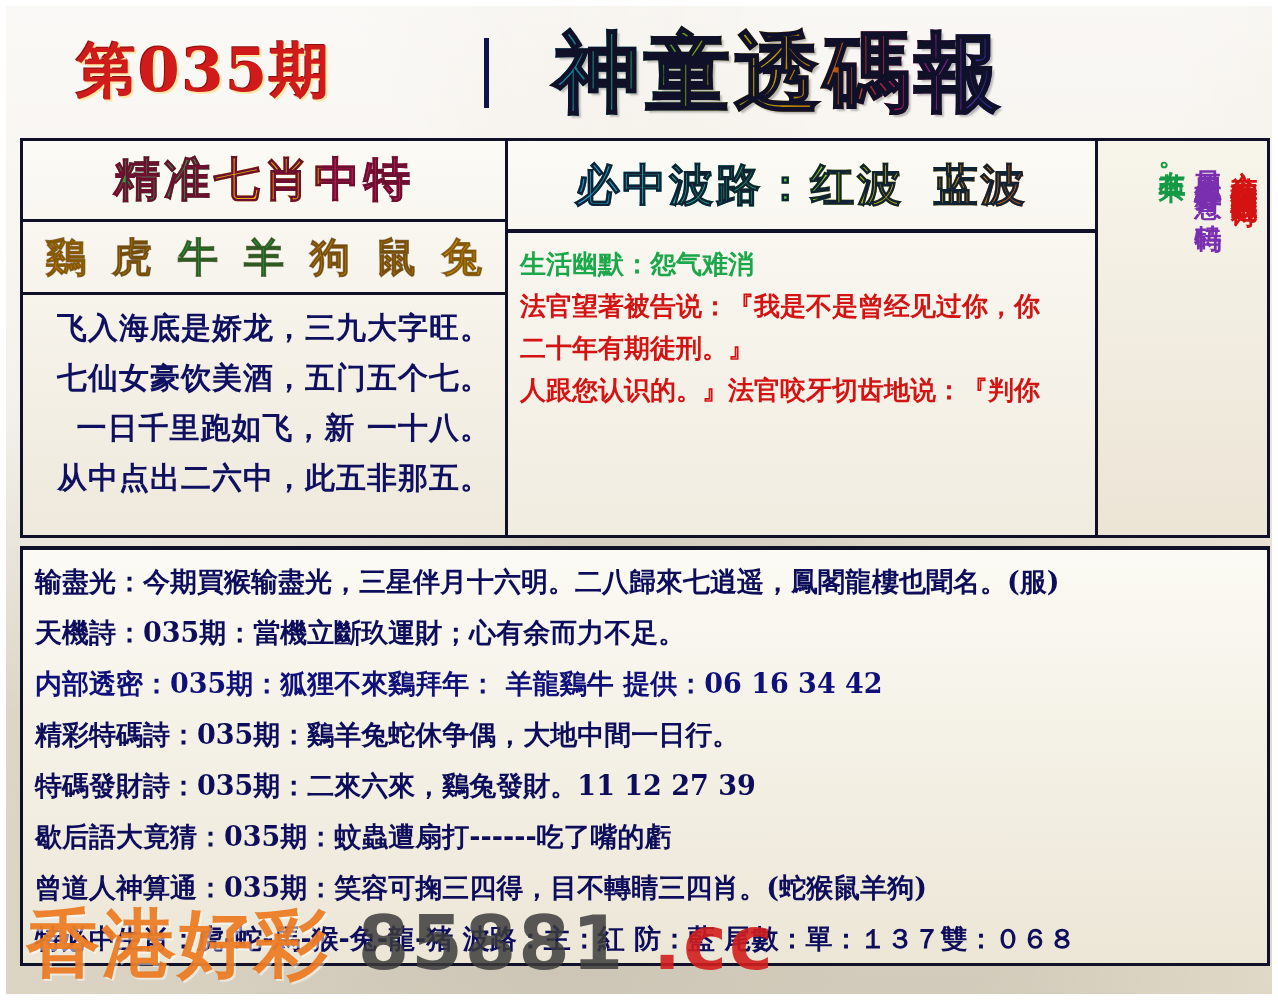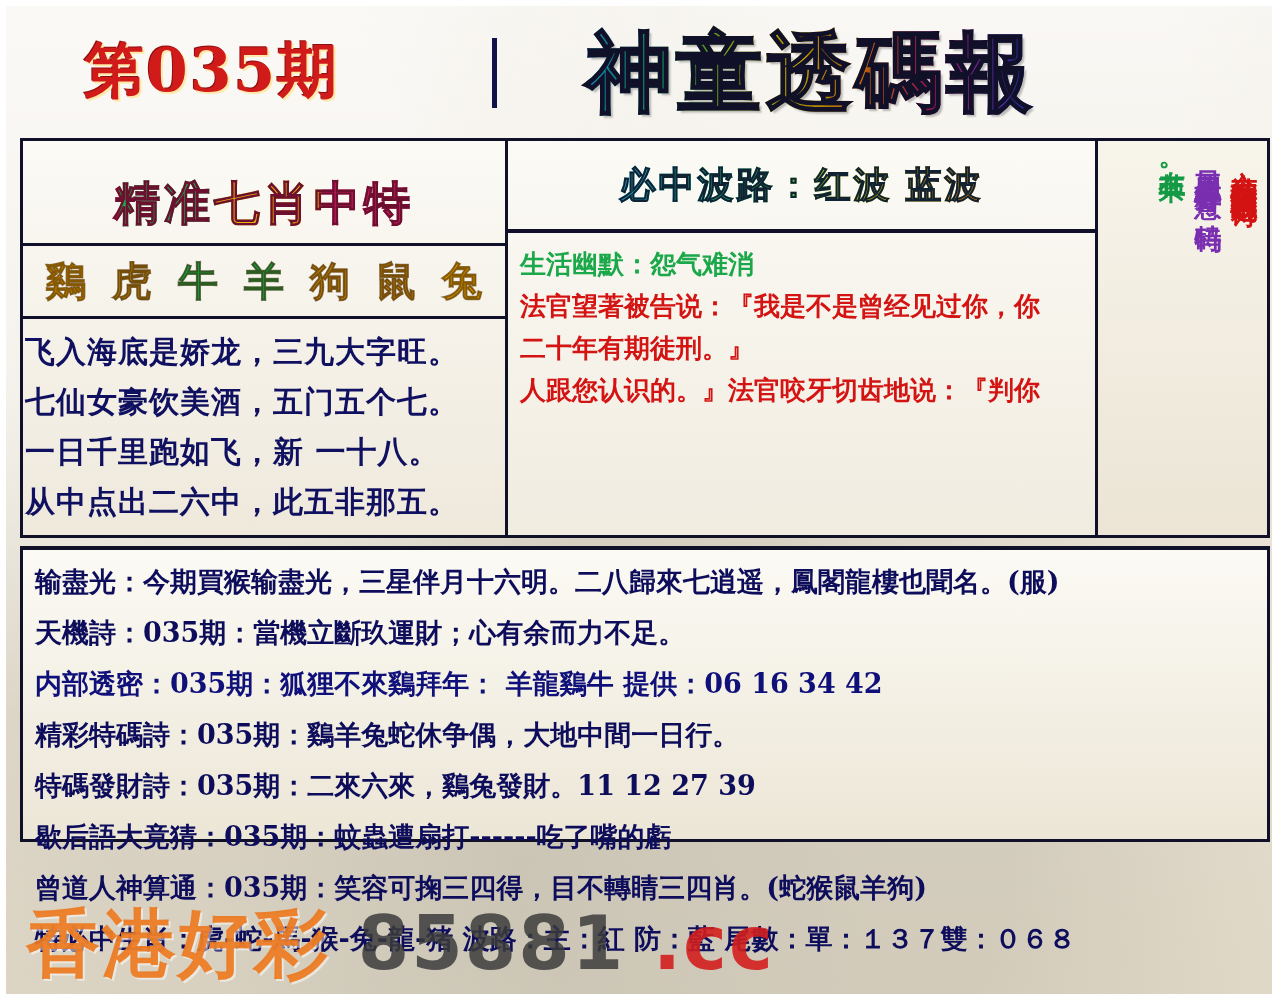--- a/index.html
+++ b/index.html
@@ -23,21 +23,21 @@
     background:
       radial-gradient(circle at 12% 18%, rgba(255,255,255,.55) 0 18%, rgba(0,0,0,0) 40%),
       radial-gradient(circle at 78% 8%, rgba(255,255,255,.45) 0 14%, rgba(0,0,0,0) 38%),
       radial-gradient(circle at 60% 85%, rgba(180,175,160,.35) 0 22%, rgba(0,0,0,0) 50%),
       radial-gradient(circle at 25% 75%, rgba(190,185,170,.30) 0 20%, rgba(0,0,0,0) 48%);
     pointer-events:none;
   }
 
   
   .header{
-    position:absolute;left:16px;right:0;top:6px;height:120px;
+    position:absolute;left:8px;right:0;top:6px;height:120px;
   }
   .issue{
     position:absolute;left:62px;top:28px;
     font-family:"DejaVu Serif","Liberation Serif",serif;
     font-weight:bold;font-size:60px;line-height:60px;
     color:#d11a1a;
     text-shadow:2px 2px 0 #ffe9a8, -1px -1px 0 #8e0f0f;
     letter-spacing:2px;
   }
   .sep{
@@ -46,69 +46,68 @@
   }
   .maintitle{
     position:absolute;left:540px;top:10px;
     font-family:"DejaVu Serif","Liberation Serif",serif;
     font-weight:bold;font-size:86px;line-height:100px;
     letter-spacing:4px;
     background:linear-gradient(90deg,#1b9ad6 0%,#15b36a 18%,#b9d400 34%,#f0c400 48%,#ef7a10 62%,#d81d6a 76%,#6b2fb5 90%,#1b3fd6 100%);
     -webkit-background-clip:text;background-clip:text;color:transparent;
     -webkit-text-stroke:2px #101028;
     text-shadow:3px 3px 2px rgba(0,0,0,.25);
-    margin-left:24px;
   }
 
   
   .grid{
     position:absolute;left:14px;top:132px;width:1250px;height:400px;
     border:3px solid #101028;box-sizing:border-box;
     display:flex;
   }
   .col-left{
     width:485px;border-right:3px solid #101028;box-sizing:border-box;
     display:flex;flex-direction:column;
     background:linear-gradient(180deg,#fbfaf5,#efe9dc);
   }
   .zodiac-title{
     height:78px;display:flex;align-items:center;justify-content:center;
     border-bottom:3px solid #101028;
     font-family:"DejaVu Serif","Liberation Serif",serif;
     font-weight:bold;font-size:46px;letter-spacing:4px;
     background:linear-gradient(90deg,#e81e5a 0%,#e81e5a 20%,#1aa84a 20%,#1aa84a 40%,#e6b100 40%,#e6b100 62%,#d81d6a 62%,#d81d6a 80%,#6b2fb5 80%,#6b2fb5 100%);
-    -webkit-background-clip:text;background-clip:text;color:transparent;margin-top:24px;
+    -webkit-background-clip:text;background-clip:text;color:transparent;
     -webkit-text-stroke:1px #6d1030;
   }
   .zodiac-row{
     height:70px;display:flex;align-items:center;justify-content:space-around;
     border-bottom:3px solid #101028;
     font-family:"DejaVu Serif","Liberation Serif",serif;
     font-weight:bold;font-size:40px;
     padding:0 10px;
   }
   .zodiac-row span{ -webkit-text-stroke:1px rgba(60,30,0,.55); }
   .poem{
     flex:1;padding:8px 14px 0 2px;
     font-family:"DejaVu Serif","Liberation Serif",serif;
     font-weight:bold;font-size:30px;line-height:50px;
-    color:#101060;letter-spacing:1px;
+    color:#101060;letter-spacing:1px;text-align:right;
   }
   .poem div{white-space:nowrap;}
 
   .col-mid{
     width:590px;border-right:3px solid #101028;box-sizing:border-box;
     display:flex;flex-direction:column;
     background:linear-gradient(180deg,#fbfaf5,#f1ece0);
   }
   .wave-title{
     height:88px;display:flex;align-items:center;justify-content:center;
     border-bottom:4px solid #101028;
-    font-family:Liberation Sans, sans-serif;
-    font-weight:bold;font-size:36px;letter-spacing:3px;
+    font-family:Liberation Mono, monospace;
+    font-weight:bold;font-size:44px;letter-spacing:3px;
     background:linear-gradient(90deg,#1b7fd6 0%,#19b0d0 22%,#19c06a 42%,#c8d400 58%,#e8a000 74%,#e02020 100%);
     -webkit-background-clip:text;background-clip:text;color:transparent;
     -webkit-text-stroke:1px #123;
   }
   .joke{
     flex:1;padding:10px 0 0 12px;
     font-family:"DejaVu Serif","Liberation Serif",serif;
     font-weight:bold;font-size:26px;line-height:42px;
     color:#d41313;
   }
@@ -123,21 +122,21 @@
     writing-mode:vertical-rl;text-orientation:upright;
     font-family:"DejaVu Serif","Liberation Serif",serif;
     font-weight:bold;font-size:27px;line-height:34px;letter-spacing:3px;
     color:#d41313;
   }
   .vcol.green{color:#149a45;}
   .vcol.purple{color:#7a2fb0;}
 
   
   .bottom{
-    position:absolute;left:14px;top:540px;width:1250px;height:296px;
+    position:absolute;left:14px;top:540px;width:1250px;height:420px;
     border:3px solid #101028;border-top:4px solid #101028;box-sizing:border-box;
     background:linear-gradient(180deg,#fbfaf4,#ece6d6);
     padding:6px 12px 16px 12px;
   }
   .brow{
     font-family:"DejaVu Serif","Liberation Serif",serif;
     font-weight:bold;font-size:27px;line-height:51px;
     color:#10107a;white-space:nowrap;
   }
   .brow.dark{color:#0d0d5c;}

